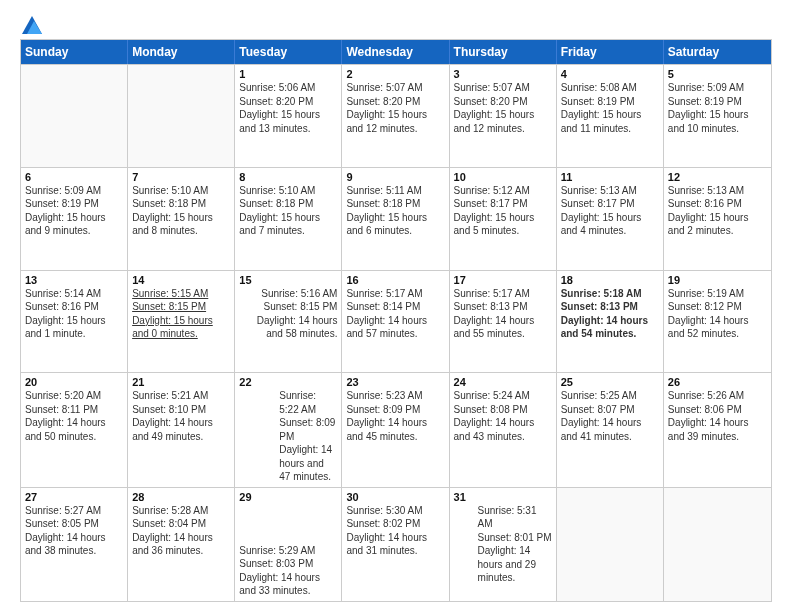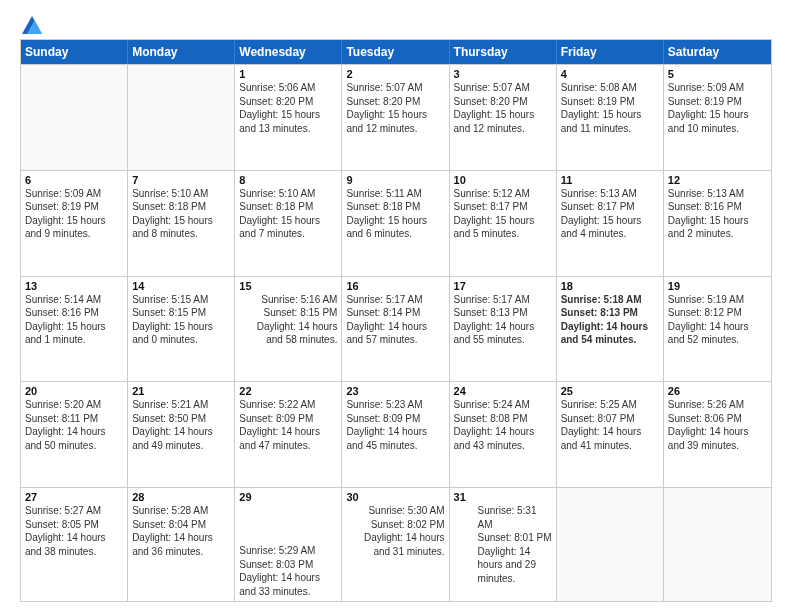--- a/index.html
+++ b/index.html
@@ -118,22 +118,22 @@
     <div class="title-block">
       <div class="month-title"></div>
       <div class="location-title"></div>
     </div>
   </div>
 
   <div class="calendar">
     <div class="cal-header-row">
     <div class="cal-header-cell">Sunday</div>
         <div class="cal-header-cell">Monday</div>
+        <div class="cal-header-cell">Tuesday</div>
         <div class="cal-header-cell">Wednesday</div>
-        <div class="cal-header-cell">Tuesday</div>
         <div class="cal-header-cell">Thursday</div>
         <div class="cal-header-cell">Friday</div>
         <div class="cal-header-cell">Saturday</div>
       </div>
     <div class="cal-body">
     <div class="cal-week">
           <div class="cal-cell empty"></div>
           <div class="cal-cell empty"></div>
           <div class="cal-cell">
             <div class="cal-day-num">1</div>
@@ -212,21 +212,21 @@
         </div>
         <div class="cal-week">
           <div class="cal-cell">
             <div class="cal-day-num">13</div>
             <div class="cal-info" style="white-space: pre-line;">Sunrise: 5:14 AM
 Sunset: 8:16 PM
 Daylight: 15 hours and 1 minute.</div>
           </div>
           <div class="cal-cell">
             <div class="cal-day-num">14</div>
-            <div class="cal-info" style="white-space: pre-line;">Sunrise: 5:15 AM
+            <div class="cal-info" style="white-space: pre-line; text-decoration: underline;">Sunrise: 5:15 AM
 Sunset: 8:15 PM
 Daylight: 15 hours and 0 minutes.</div>
           </div>
           <div class="cal-cell">
             <div class="cal-day-num">15</div>
             <div class="cal-info" style="white-space: pre-line; text-align: right;">Sunrise: 5:16 AM
 Sunset: 8:15 PM
 Daylight: 14 hours and 58 minutes.</div>
           </div>
           <div class="cal-cell">
@@ -257,26 +257,26 @@
         <div class="cal-week">
           <div class="cal-cell">
             <div class="cal-day-num">20</div>
             <div class="cal-info" style="white-space: pre-line;">Sunrise: 5:20 AM
 Sunset: 8:11 PM
 Daylight: 14 hours and 50 minutes.</div>
           </div>
           <div class="cal-cell">
             <div class="cal-day-num">21</div>
             <div class="cal-info" style="white-space: pre-line;">Sunrise: 5:21 AM
-Sunset: 8:50 PM
+Sunset: 8:10 PM
 Daylight: 14 hours and 49 minutes.</div>
           </div>
           <div class="cal-cell">
             <div class="cal-day-num">22</div>
-            <div class="cal-info" style="white-space: pre-line;">Sunrise: 5:22 AM
+            <div class="cal-info" style="white-space: pre-line; margin-left: 40px;">Sunrise: 5:22 AM
 Sunset: 8:09 PM
 Daylight: 14 hours and 47 minutes.</div>
           </div>
           <div class="cal-cell">
             <div class="cal-day-num">23</div>
             <div class="cal-info" style="white-space: pre-line;">Sunrise: 5:23 AM
 Sunset: 8:09 PM
 Daylight: 14 hours and 45 minutes.</div>
           </div>
           <div class="cal-cell">
@@ -312,21 +312,21 @@
 Daylight: 14 hours and 36 minutes.</div>
           </div>
           <div class="cal-cell">
             <div class="cal-day-num">29</div>
             <div class="cal-info" style="white-space: pre-line; margin-top: 41px;">Sunrise: 5:29 AM
 Sunset: 8:03 PM
 Daylight: 14 hours and 33 minutes.</div>
           </div>
           <div class="cal-cell">
             <div class="cal-day-num">30</div>
-            <div class="cal-info" style="white-space: pre-line; text-align: right;">Sunrise: 5:30 AM
+            <div class="cal-info" style="white-space: pre-line;">Sunrise: 5:30 AM
 Sunset: 8:02 PM
 Daylight: 14 hours and 31 minutes.</div>
           </div>
           <div class="cal-cell">
             <div class="cal-day-num">31</div>
             <div class="cal-info" style="white-space: pre-line; margin-left: 24px;">Sunrise: 5:31 AM
 Sunset: 8:01 PM
 Daylight: 14 hours and 29 minutes.</div>
           </div>
           <div class="cal-cell empty"></div>

